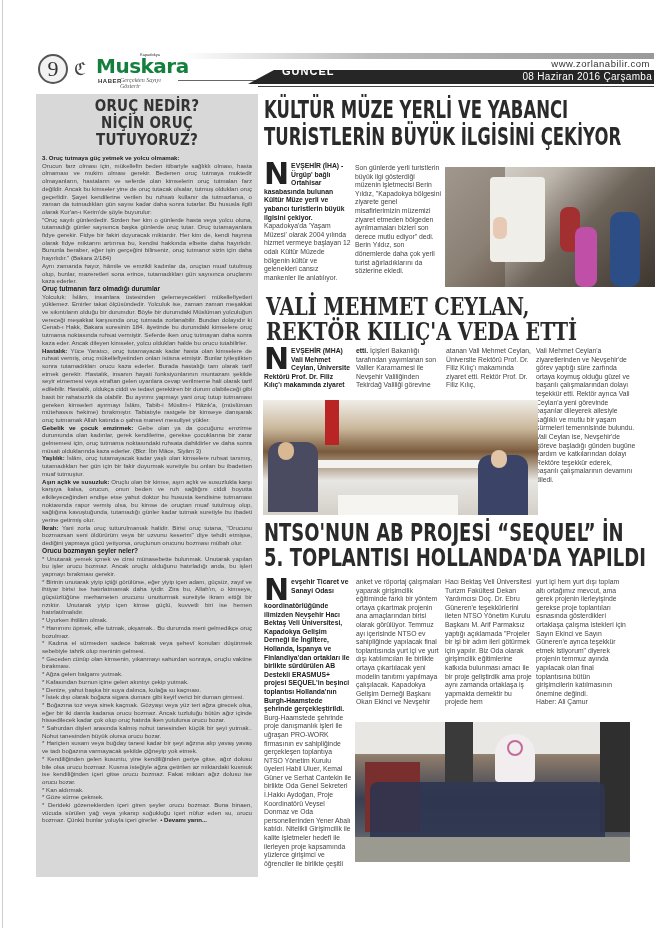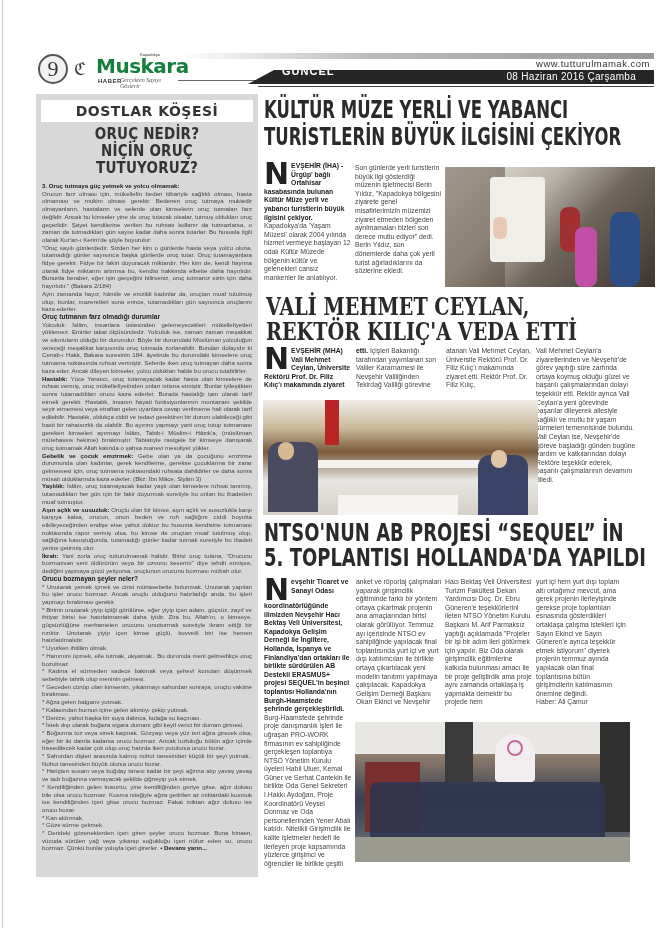--- a/index.html
+++ b/index.html
@@ -13,21 +13,21 @@
   .logo-swirl { position: absolute; left: 2px; top: 6px; font-size: 18px; color: #444; font-family: "DejaVu Serif", serif; }
   .logo-main { position: absolute; left: 24px; top: 4px; font-family: "DejaVu Sans", sans-serif; font-weight: bold; font-size: 20px; letter-spacing: -0.5px; color: #15803d; }
   .logo-small { position: absolute; left: 68px; top: 2px; font-size: 4px; color: #333; }
   .logo-sub { position: absolute; left: 26px; top: 28px; font-size: 6px; font-weight: bold; color: #333; letter-spacing: 0.5px; }
   .logo-tag { position: absolute; left: 48px; top: 27px; font-size: 6px; font-style: italic; color: #555; font-family: "Liberation Serif", serif; }
   .header-line { position: absolute; left: 178px; top: 80px; width: 80px; height: 1px; background: #666; }
   .gray-band { position: absolute; left: 180px; top: 53px; width: 474px; height: 6px; background: linear-gradient(90deg, #ffffff 0%, #bbb 40%, #999 100%); }
   .url { position: absolute; right: 10px; top: 58px; font-size: 9.5px; color: #333; letter-spacing: 0.5px; }
   .dark-bar { position: absolute; left: 248px; top: 70px; width: 406px; height: 14px; background: #262626; clip-path: polygon(26px 0, 100% 0, 100% 100%, 0 100%); }
   .section-label { position: absolute; left: 282px; top: 64px; color: #fff; font-weight: bold; font-size: 11px; letter-spacing: 1px; line-height: 14px; }
-  .date { position: absolute; right: 24px; top: 70px; color: #fff; font-size: 10px; line-height: 14px; letter-spacing: 0.3px; }
+  .date { position: absolute; right: 8px; top: 70px; color: #fff; font-size: 10px; line-height: 14px; letter-spacing: 0.3px; }
   .header-underline { position: absolute; left: 258px; top: 86px; width: 396px; height: 1px; background: #444; }
   .left-margin-line { position: absolute; left: 2px; top: 0; width: 1px; height: 928px; background: #ccc; }
 
   
   .column-box { position: absolute; left: 36px; top: 94px; width: 222px; height: 783px; background: #d8d8d8; padding: 4px 6px; }
   .col-title-box { background: #fff; height: 22px; margin: 2px -1px 4px; text-align: center; font-family: "DejaVu Sans", sans-serif; font-weight: bold; font-size: 14px; line-height: 22px; letter-spacing: 0.5px; color: #333; }
   .col-headline { text-align: center; font-family: "DejaVu Sans", sans-serif; font-weight: bold; font-size: 15px; line-height: 17px; color: #333; letter-spacing: 0.2px; transform: scaleX(0.9); }
   .col-body { font-size: 6.1px; line-height: 7.7px; color: #444; text-align: justify; margin-top: 5px; }
   .col-body p { margin: 0; }
   .col-body b { color: #222; }
@@ -59,29 +59,28 @@
   <div class="page-num">9</div>
   <div class="logo">
     <span class="logo-swirl">ℭ</span>
     <span class="logo-main">Muskara</span>
     <span class="logo-small">Kapadokya</span>
     <span class="logo-sub">HABER</span>
     <span class="logo-tag">Gerçekten Sayıyı Gösterir</span>
   </div>
   <div class="header-line"></div>
   <div class="gray-band"></div>
-  <div class="url">www.tutturulmamak.com</div>
+  <div class="url">www.zorlanabilir.com</div>
   <div class="dark-bar"></div>
   <div class="section-label">GÜNCEL</div>
   <div class="date">08 Haziran 2016 Çarşamba</div>
   <div class="header-underline"></div>
 </div>
 
 <div class="column-box">
-  <div class="col-title-box">DOSTLAR KÖŞESİ</div>
   <div class="col-headline">
     <div>ORUÇ NEDİR?</div>
     <div>NİÇİN ORUÇ TUTUYORUZ?</div>
   </div>
   <div class="col-body" id="col-body">
       <p><b>3. Oruç tutmaya güç yetmek ve yolcu olmamak:</b></p>
       <p>Orucun farz olması için, mükellefin beden itibariyle sağlıklı olması, hasta olmaması ve mukim olması gerekir. Bedenen oruç tutmaya muktedir olmayanların, hastaların ve seferde olan kimselerin oruç tutmaları farz değildir. Ancak bu kimseler yine de oruç tutacak olsalar, tutmuş oldukları oruç geçerlidir. Şayet kendilerine verilen bu ruhsatı kullanır da tutmazlarsa, o zaman da tutmadıkları gün sayısı kadar daha sonra tutarlar. Bu hususla ilgili olarak Kur'an-ı Kerim'de şöyle buyurulur:</p>
       <p>"Oruç sayılı günlerdedir. Sizden her kim o günlerde hasta veya yolcu oluna, tutamadığı günler sayısınca başka günlerde oruç tutar. Oruç tutamayanlara fidye gerekir. Fidye bir fakiri doyuracak miktardır. Her kim de, kendi hayrına olarak fidye miktarını artırırsa bu, kendisi hakkında elbette daha hayırlıdır. Bununla beraber, eğer işin gerçeğini bilirseniz, oruç tutmanız sizin için daha hayırlıdır." (Bakara 2/184)</p>
       <p>Aynı zamanda hayız, hâmile ve emzikli kadınlar da, oruçtan muaf tutulmuş olup, bunlar, mazeretleri sona erince, tutamadıkları gün sayısınca oruçlarını kaza ederler.</p>
       <p class="sub">Oruç tutmanın farz olmadığı durumlar</p>

